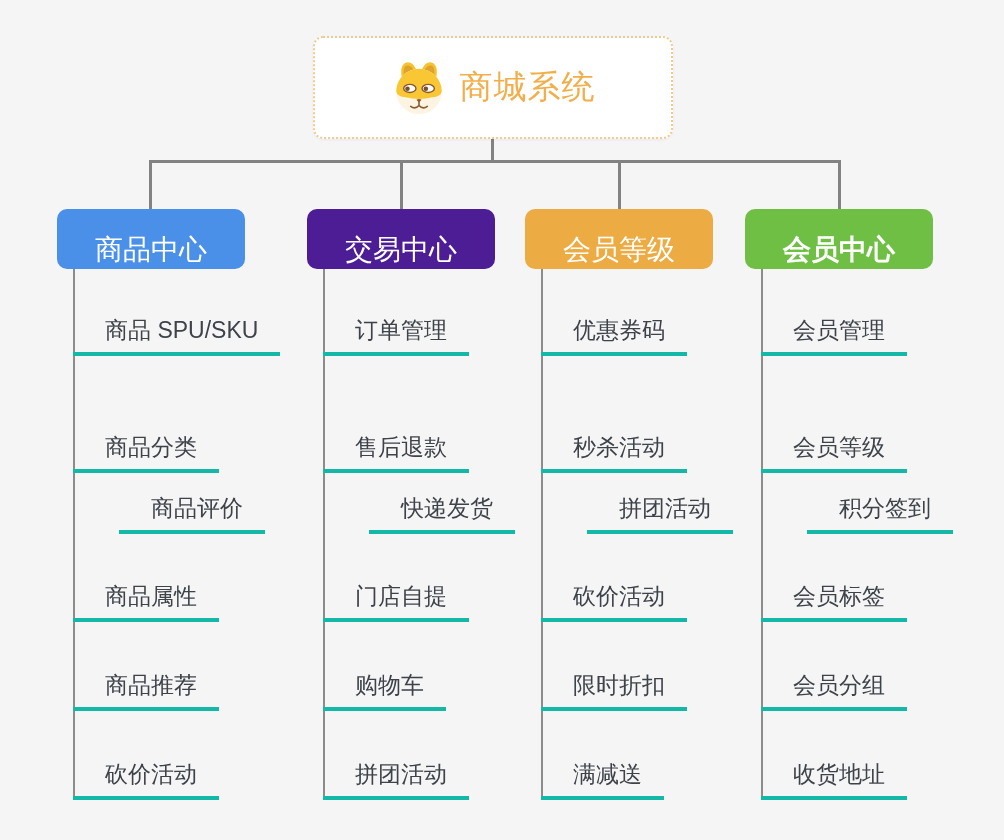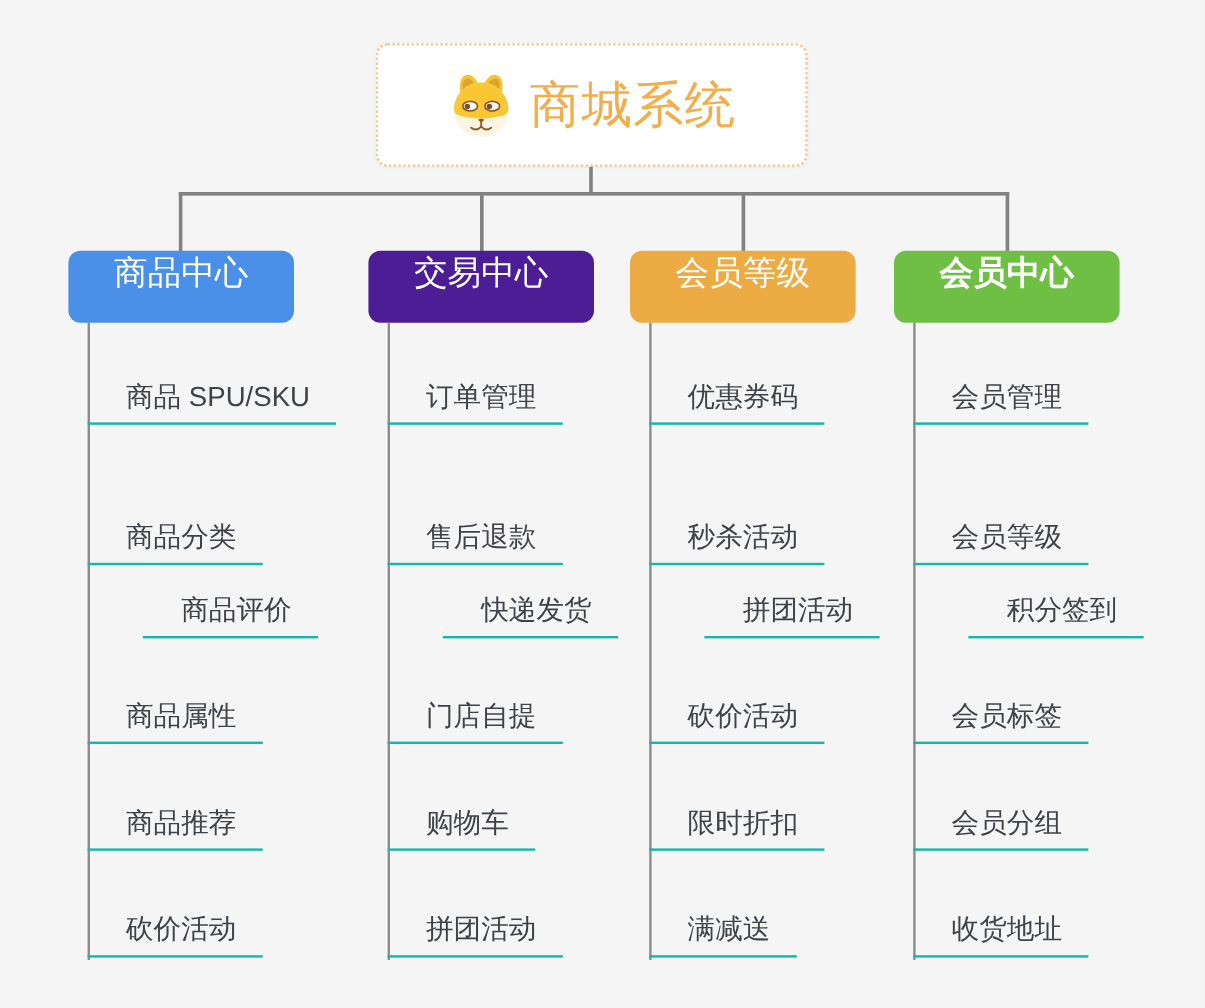--- a/index.html
+++ b/index.html
@@ -19,40 +19,40 @@
   .stub-b2   { left:618px; top:160px; width:3px; height:50px; }
   .stub-b3   { left:838px; top:160px; width:3px; height:50px; }
 
   
   .root {
     position:absolute; left:313px; top:36px; width:360px; height:103px;
     background:#ffffff; border:2px dotted #f3c88f; border-radius:10px;
     display:flex; align-items:center; justify-content:center; gap:13px;
     box-shadow:0 1px 3px rgba(0,0,0,0.05); cursor:default;
   }
-  .root-title { font-size:42px; letter-spacing:1px; white-space:nowrap; }
+  .root-title { font-size:33px; letter-spacing:1px; white-space:nowrap; }
 
   
   .branch {
     position:absolute; top:209px; width:188px; height:60px; border-radius:10px;
-    display:flex; align-items:flex-start; justify-content:center;
+    display:flex; align-items:flex-end; justify-content:center;
     color:#ffffff; font-size:28px; white-space:nowrap;
   }
   .b0 { left:57px; }  .b1 { left:307px; }  .b2 { left:525px; }  .b3 { left:745px;font-weight:bold; }
 
   
   .vline { position:absolute; top:269px; width:2px; height:531px; background:#8c8c8c; }
   .v0 { left:73px; }  .v1 { left:323px; }  .v2 { left:541px; }  .v3 { left:761px; }
 
   
   .leaf {
     position:absolute; white-space:nowrap;
     font-size:23px; line-height:30px; color:#3e434a;
     padding:2px 22px 7px 32px;
-    border-bottom:2px solid #14b8a6;
+    border-bottom:4px solid #14b8a6;
   }
   .c0 { left:73px; }  .c1 { left:323px; }  .c2 { left:541px; }  .c3 { left:761px; }
   .r0 { top:313px; }  .r1 { top:402px;margin-top:28px; }  .r2 { top:491px;margin-left:46px; }
   .r3 { top:579px; }  .r4 { top:668px; }  .r5 { top:757px; }
 </style>
 </head>
 <body>
 
 <div class="canvas">
 

